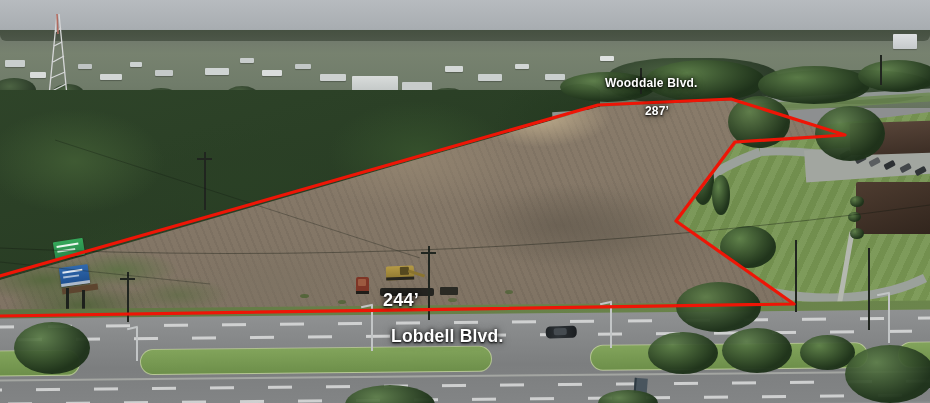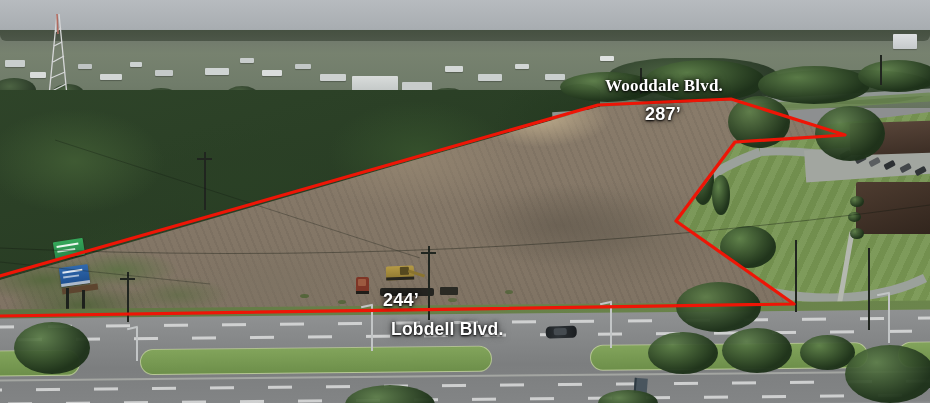--- a/index.html
+++ b/index.html
@@ -227,18 +227,18 @@
   <svg width="930" height="403" viewBox="0 0 930 403">
     <path d="M0,248 C300,262 600,250 930,205" fill="none" stroke="rgba(18,24,16,.38)" stroke-width="1"></path>
     <path d="M55,140 L420,258" fill="none" stroke="rgba(18,24,16,.3)" stroke-width="1"></path>
     <path d="M0,262 L210,284" fill="none" stroke="rgba(18,24,16,.3)" stroke-width="1"></path>
   </svg>
 
   <svg width="930" height="403" viewBox="0 0 930 403">
     <polygon points="-150,318 0,276 598,105 731,99 845,135 735,142 676,221 794,304 0,316" fill="none" stroke="#ee1506" stroke-width="3.2" stroke-linejoin="round"></polygon>
   </svg>
 
-  <div class="lbl" style="left:605px;top:76px;font-size:17px;font-family:Liberation Serif, serif;">Wooddale Blvd.</div>
-  <div class="lbl" style="left:645px;top:104px;font-size:18px;">287’</div>
+  <div class="lbl" style="left:605px;top:76px;font-size:12px;">Wooddale Blvd.</div>
+  <div class="lbl" style="left:645px;top:104px;font-size:12px;">287’</div>
   <div class="lbl" style="left:383px;top:290px;font-size:18px;">244’</div>
-  <div class="lbl" style="left:359px;top:319px;font-size:17.5px;padding-left:32px;">Lobdell Blvd.</div>
+  <div class="lbl" style="left:359px;top:326px;font-size:17.5px;padding-left:32px;">Lobdell Blvd.</div>
 
 </div>
 
 </body></html>

